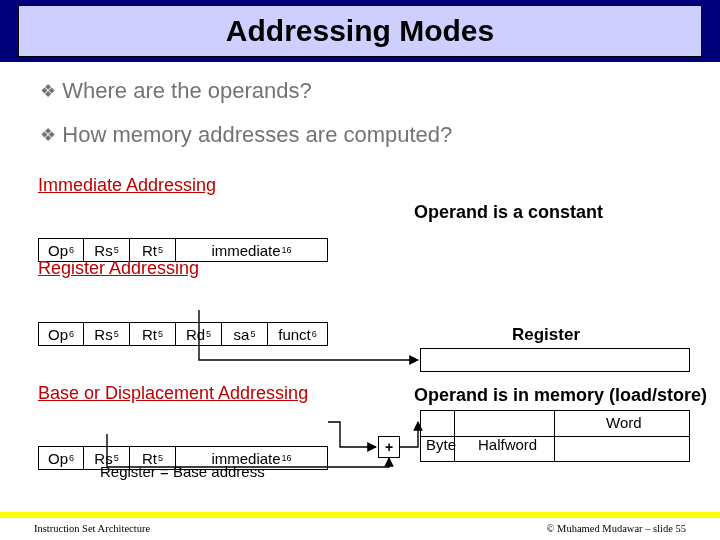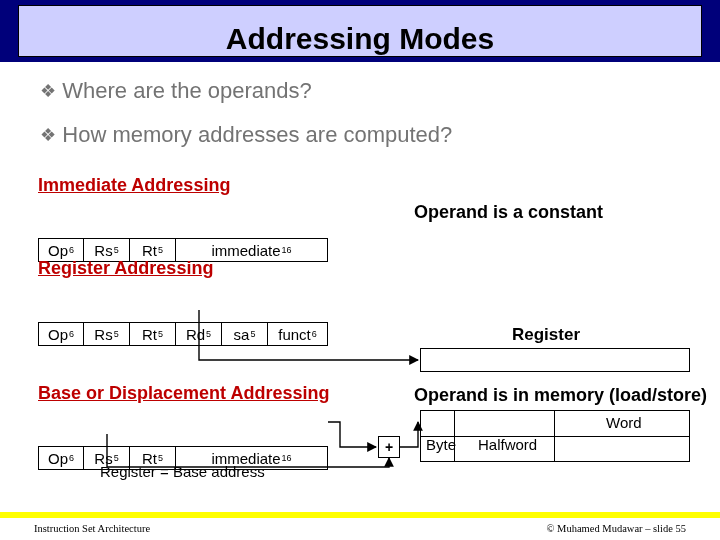--- a/index.html
+++ b/index.html
@@ -1,25 +1,25 @@
 <!DOCTYPE html>
 <html><head>
 <meta charset="utf-8">
 <style>
   * { box-sizing: border-box; margin: 0; padding: 0; }
   html, body { width: 720px; height: 540px; font-family: Arial, sans-serif; background: #fff; }
   .slide { width: 720px; height: 540px; position: relative; background: #fff; }
   .header { position: absolute; left: 0; top: 0; width: 720px; height: 62px; background: #00007a; }
-  .title-band { position: absolute; top: 5px; left: 18px; right: 18px; height: 52px; background: #cecfff; border: 1px solid #000; display: flex; align-items: flex-end; justify-content: center; }
+  .title-band { position: absolute; top: 5px; left: 18px; right: 18px; height: 52px; background: #cecfff; border: 1px solid #000; display: flex; align-items: center; justify-content: center; }
   .title-text { font-family: "Comic Sans MS", cursive, sans-serif; font-size: 30px; color: #000; font-weight: 700; }
   .bullets { position: absolute; top: 78px; left: 40px; right: 30px; color: #737373; font-size: 22px; }
   .diamond { font-size: 18px; vertical-align: 1px; }
   .bullet-row { margin-bottom: 18px; }
 
-  .sect-label { color: #bd0000; font-size: 18px; font-weight: 700; text-decoration: underline; }
+  .sect-label { color: #bd0000; font-size: 18px; font-weight: 400; text-decoration: underline; }
   .immediate-label { position: absolute; top: 175px; left: 38px; }
   .register-label { position: absolute; top: 258px; left: 38px; }
   .base-label { position: absolute; top: 383px; left: 38px; }
 
   .format { position: absolute; display: flex; font-size: 0; margin-top: 36px; }
   .format .cell { height: 24px; border: 1px solid #000; background: #fff; display: flex; align-items: center; justify-content: center; font-size: 15px; color: #000; position: relative; }
   .format .cell + .cell { border-left: none; }
   .sup { font-size: 9px; vertical-align: super; margin-left: 1px; }
   .desc { position: absolute; font-size: 18px; font-weight: 700; }
 

